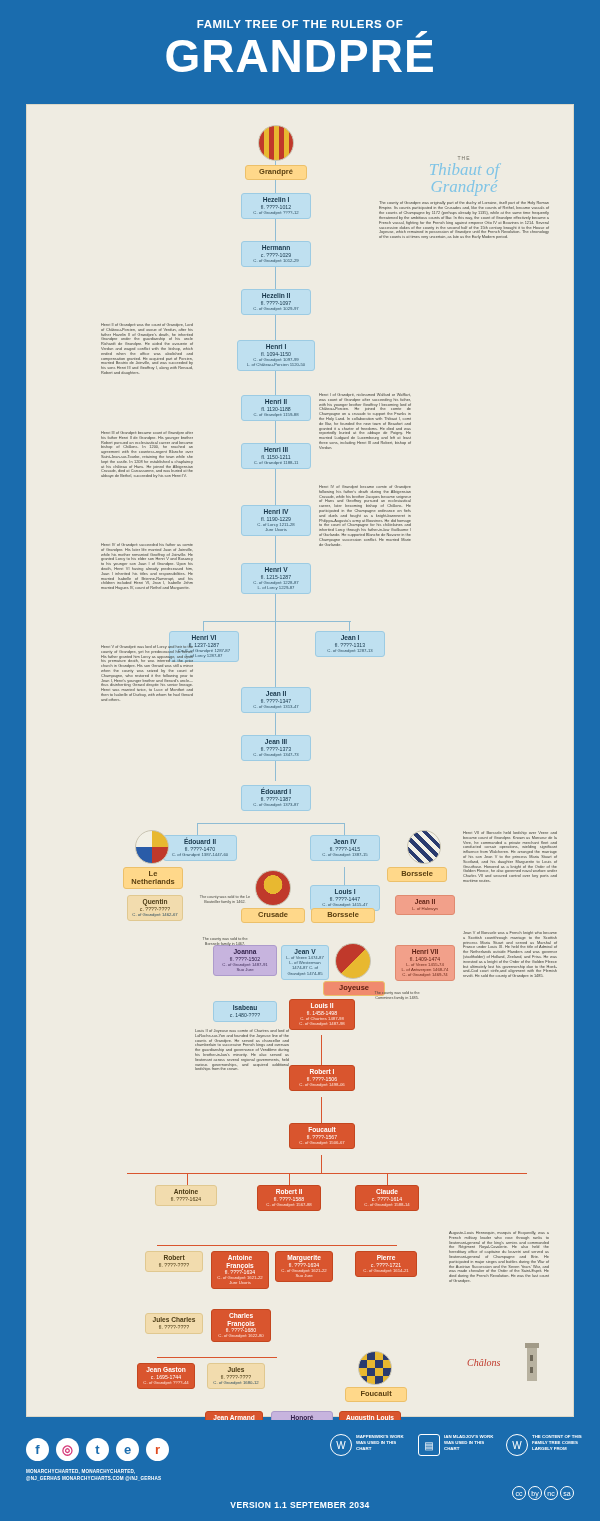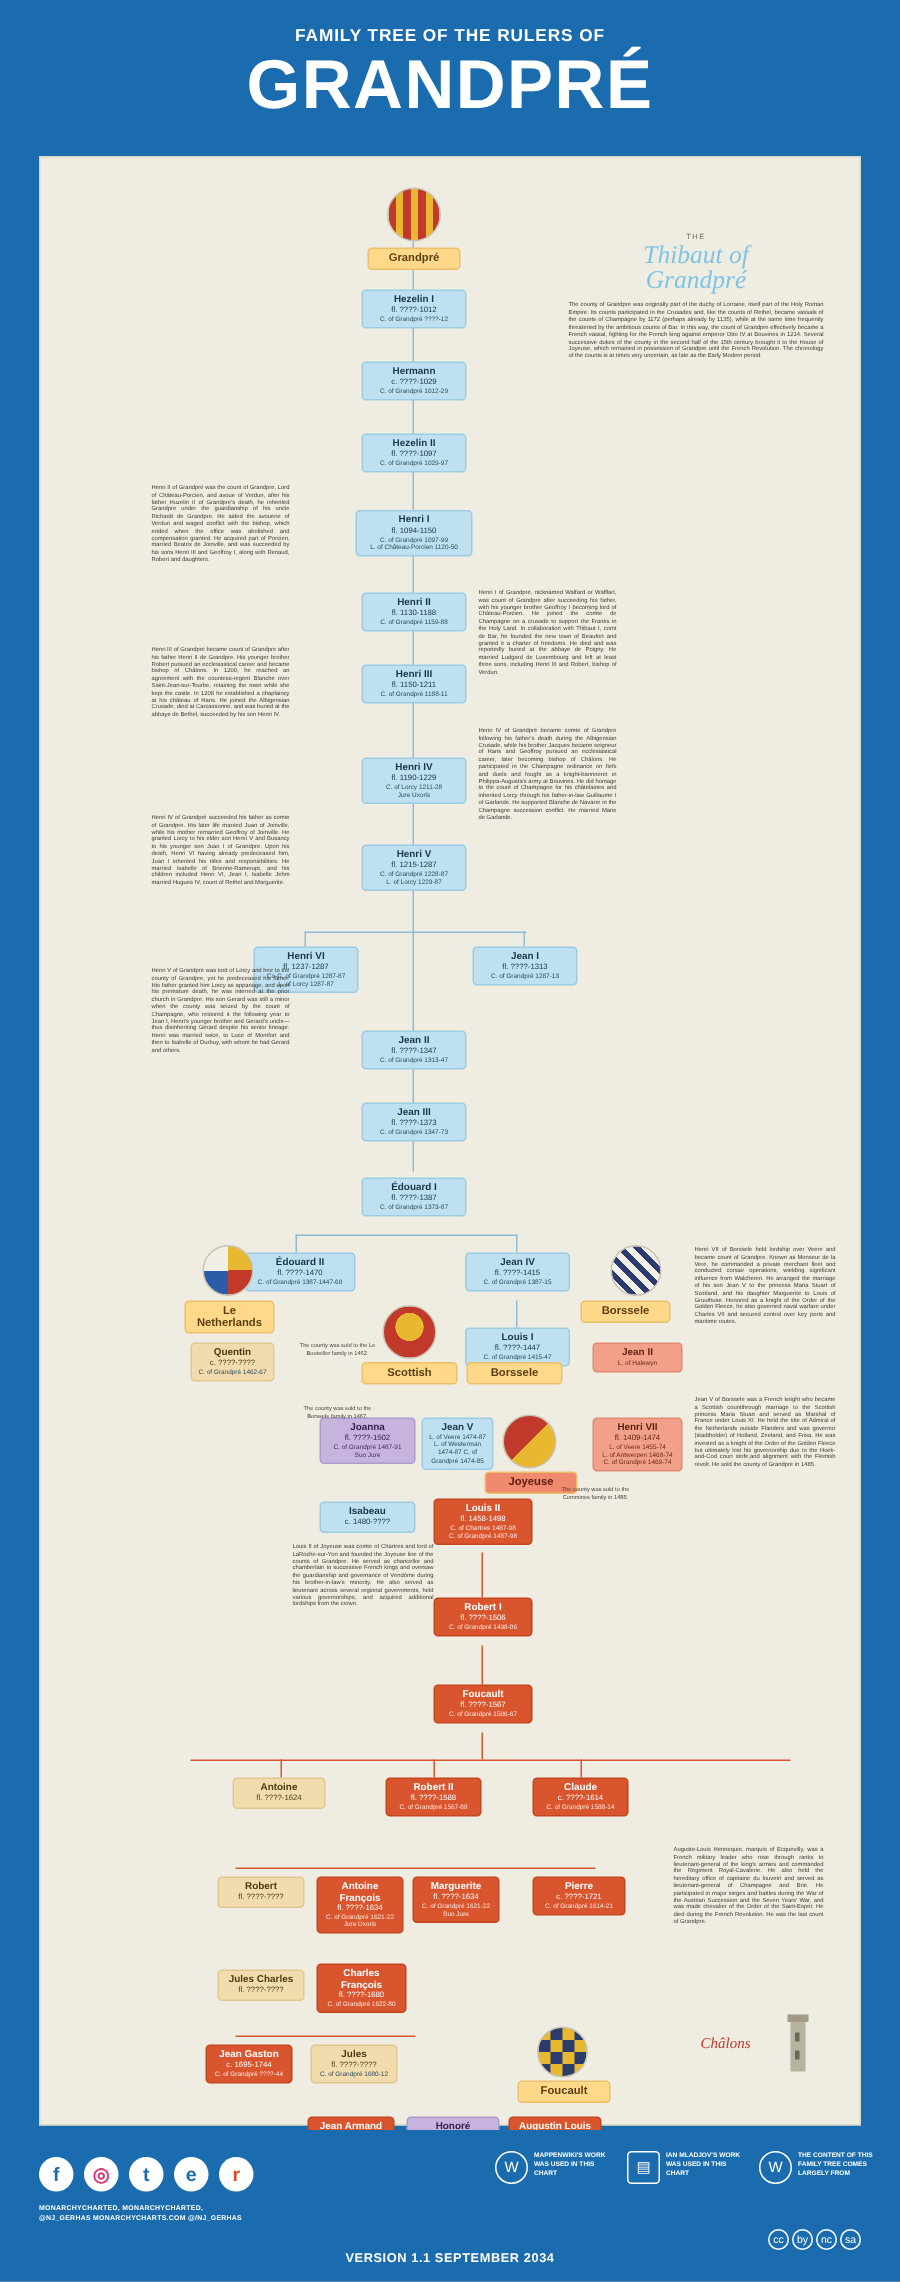--- a/index.html
+++ b/index.html
@@ -233,21 +233,21 @@
 
     <div class="node teal" style="left:100px; top:790px; width:56px;">
       <div class="nm">Quentin</div>
       <div class="dt">c. ????-????</div>
       <div class="sub">C. of Grandpré 1462-67</div>
     </div>
 
     <div class="shield" style="left:228px; top:765px; width:36px; height:36px; background:
       radial-gradient(circle at 50% 40%, #e8b830 0 35%, #c0392b 36% 100%);"></div>
     <div class="node house" style="left:214px; top:803px; width:64px;">
-      <div class="nm">Scottish</div>
+      <div class="nm">Crusade</div>
     </div>
 
     <div class="node house" style="left:284px; top:803px; width:64px;">
       <div class="nm">Borssele</div>
     </div>
 
     <div class="shield" style="left:380px; top:725px; width:34px; height:34px; background:
       repeating-linear-gradient(45deg,#2a3b6e 0 4px,#f2f0e6 4px 8px);"></div>
     <div class="node house" style="left:360px; top:762px; width:60px;">
       <div class="nm">Borssele</div>

